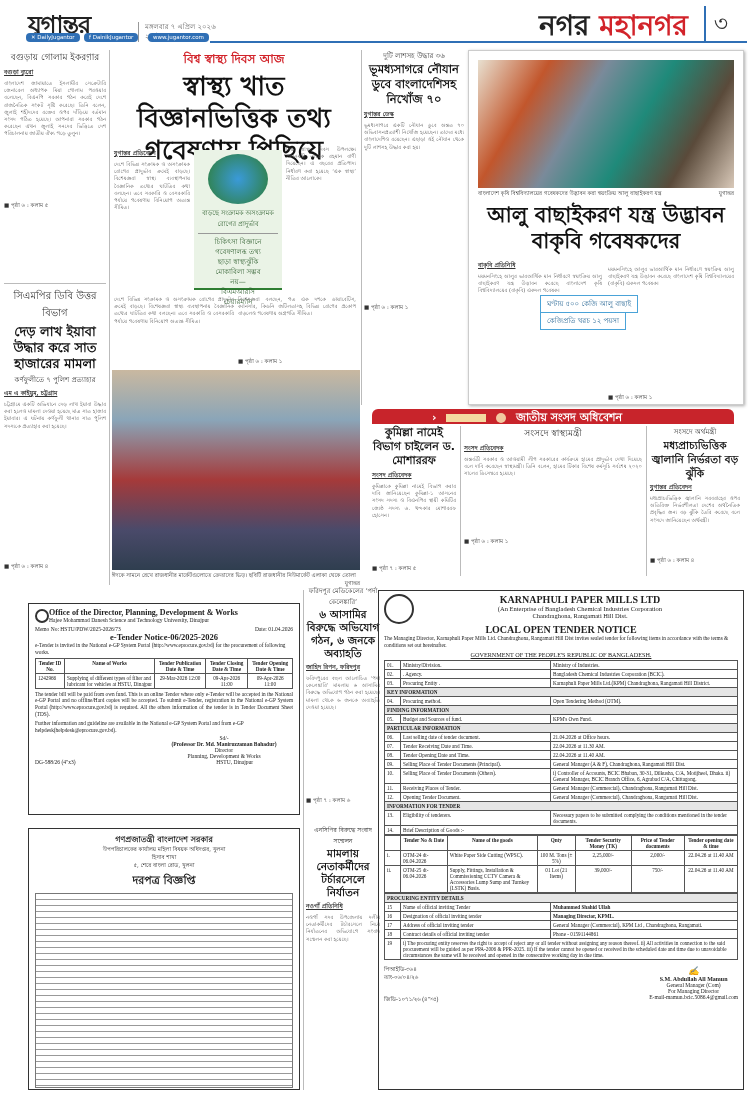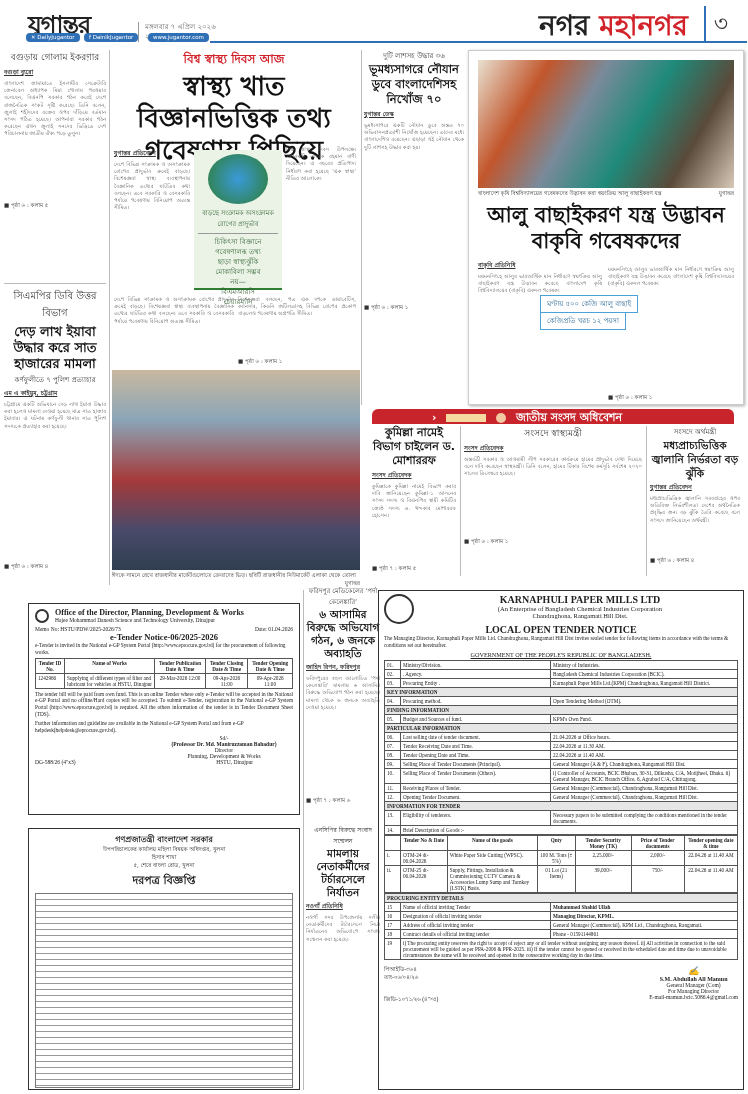--- a/index.html
+++ b/index.html
@@ -149,21 +149,21 @@
 
 <div class="abs" style="left:650px;top:426px;width:90px">
   <div class="kicker" style="font-size:7px">সংসদে অর্থমন্ত্রী</div>
   <div class="head" style="font-size:10.5px;line-height:14px">মধ্যপ্রাচ্যভিত্তিক জ্বালানি নির্ভরতা বড় ঝুঁকি</div>
   <div class="byline">যুগান্তর প্রতিবেদন</div>
   <div class="txt" style="height:60px;overflow:hidden">মধ্যপ্রাচ্যভিত্তিক জ্বালানি সরবরাহের ওপর অতিরিক্ত নির্ভরশীলতা দেশের অর্থনৈতিক প্রবৃদ্ধির জন্য বড় ঝুঁকি তৈরি করেছে বলে সংসদে জানিয়েছেন অর্থমন্ত্রী।</div>
   <div class="cont">■ পৃষ্ঠা ৬ : কলাম ৪</div>
 </div>
 
 <div class="abs box ad-txt" style="left:28px;top:603px;width:272px;height:212px;padding:4px 6px">
-  <div style="display:flex;align-items:center;gap:6px">
+  <div style="display:flex;align-items:center;">
     <div style="width:14px;height:14px;border-radius:50%;border:2px solid #333"></div>
     <div>
       <div style="font-size:8px;font-weight:bold">Office of the Director, Planning, Development &amp; Works</div>
       <div style="font-size:5.5px">Hajee Mohammad Danesh Science and Technology University, Dinajpur</div>
     </div>
   </div>
   <div style="display:flex;justify-content:space-between;font-size:5.5px;margin-top:3px">
     <span>Memo No: HSTU/PDW/2025-2026/73</span>
     <span>Date: 01.04.2026</span>
   </div>

